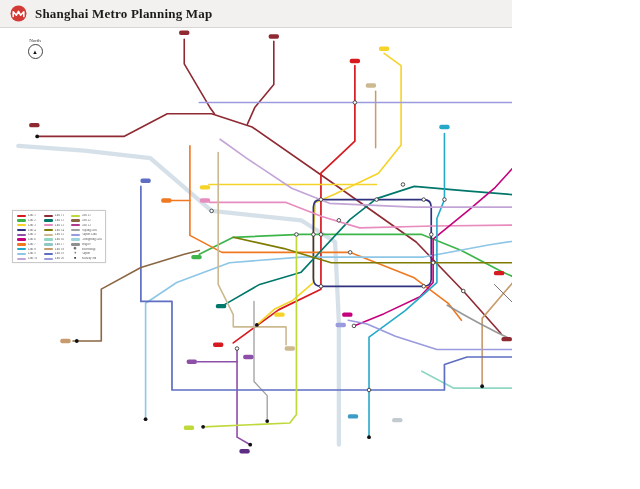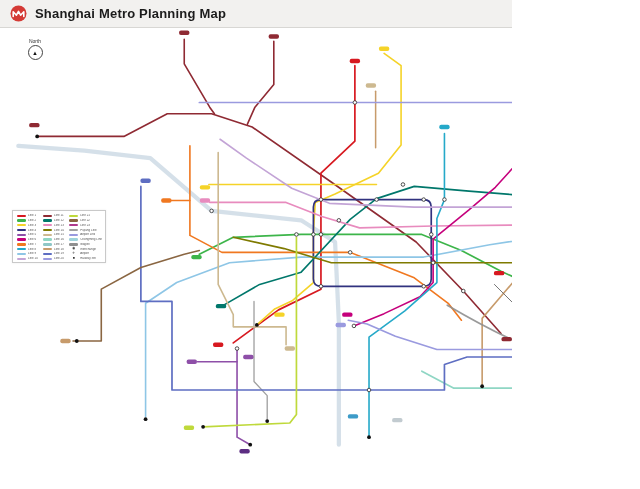--- a/index.html
+++ b/index.html
@@ -1,17 +1,17 @@
 <!DOCTYPE html>
 <html><head>
 <meta charset="utf-8">
 <style>
   html,body{margin:0;padding:0;background:#fff;}
   .app{position:relative;width:512px;height:489px;background:#4d7c0f;overflow:hidden;
-       font-family:Liberation Sans, sans-serif;}
+       font-family:Liberation Serif, serif;}
   
   .header{position:absolute;left:0;top:0;width:640px;height:28px;background:#F2F1EF;
           border-bottom:1px solid #D8D7D4;display:flex;align-items:center;gap:8px;
           padding-left:10px;box-sizing:border-box;}
   .logo{width:17px;height:17px;flex:0 0 auto;}
   .title{font-size:13px;font-weight:bold;color:#1B1B1B;letter-spacing:.2px;}
   
   .map{position:absolute;left:0;top:28px;width:640px;height:461px;background:#fff;}
   .map svg.net{position:absolute;left:0;top:0;}
   

